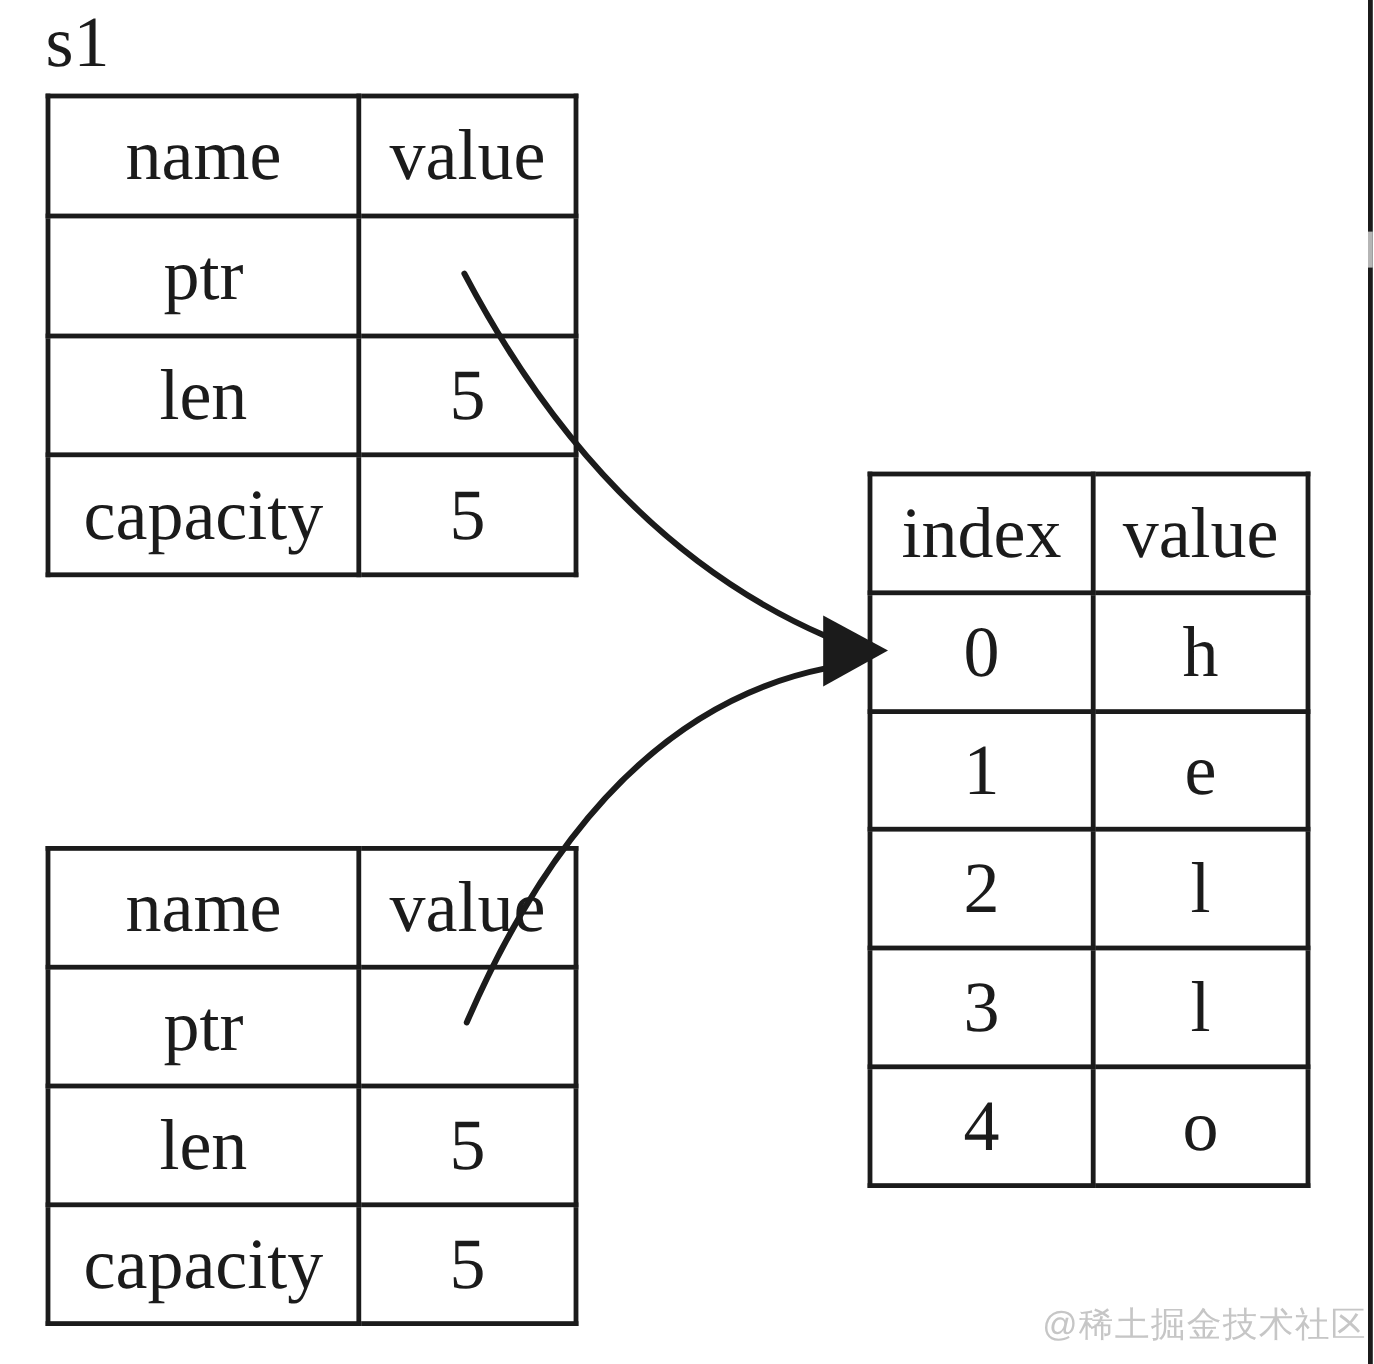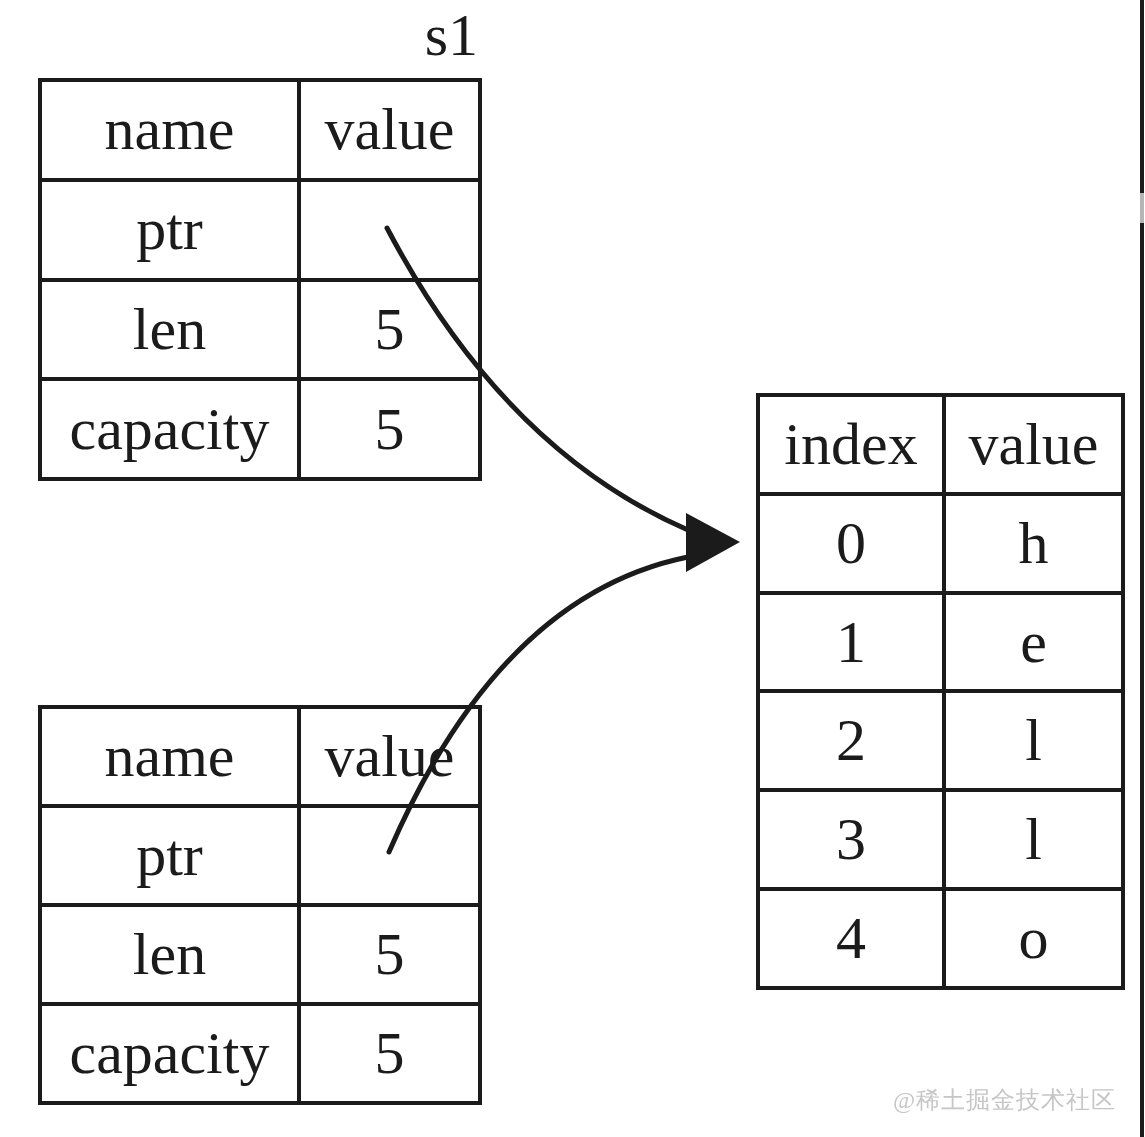--- a/index.html
+++ b/index.html
@@ -11,21 +11,21 @@
   .canvas{
     position:relative;
     width:1145px;height:1137px;
     background:var(--bg);
     overflow:hidden;
     font-family:"Liberation Serif","DejaVu Serif",serif;
     color:var(--line);
   }
   .tbl-title{
     position:absolute;
-    text-align:right;
+    text-align:left;
     font-size:60px;
     line-height:1.1;
     color:var(--line);
   }
   table.tbl{
     position:absolute;
     border-collapse:collapse;
     table-layout:fixed;
     padding-left:20px;
   }
@@ -61,25 +61,25 @@
   }
   .edge-line-gray{
     position:absolute;
     left:1140px;top:193px;
     width:4px;height:30px;
     background:#b5b5b5;
   }
   .watermark{
     position:absolute;
     top:1084px;
-    right:29px;
-    font-size:24px;
+    right:6px;
+    font-size:29px;
     letter-spacing:1px;
     color:var(--wm);
-    font-family:Liberation Serif, serif;
+    font-family:Liberation Sans, sans-serif;
     white-space:nowrap;
   }
 </style>
 </head>
 <body>
 
 <div class="canvas">
 
   <div class="tbl-title" style="left:38px;top:2px;width:440px">s1</div>
 
@@ -127,21 +127,21 @@
         <td>len</td>
         <td>5</td>
       </tr>
       <tr>
         <td>capacity</td>
         <td>5</td>
       </tr>
     </tbody>
   </table>
 
-  <table class="tbl" style="left:756px;top:393px;width:365px;height:597px">
+  <table class="tbl" style="left:723px;top:393px;width:365px;height:597px">
     <colgroup>
         <col style="width:186px">
         <col style="width:179px">
       </colgroup>
     <tbody>
       <tr>
         <td>index</td>
         <td>value</td>
       </tr>
       <tr>

